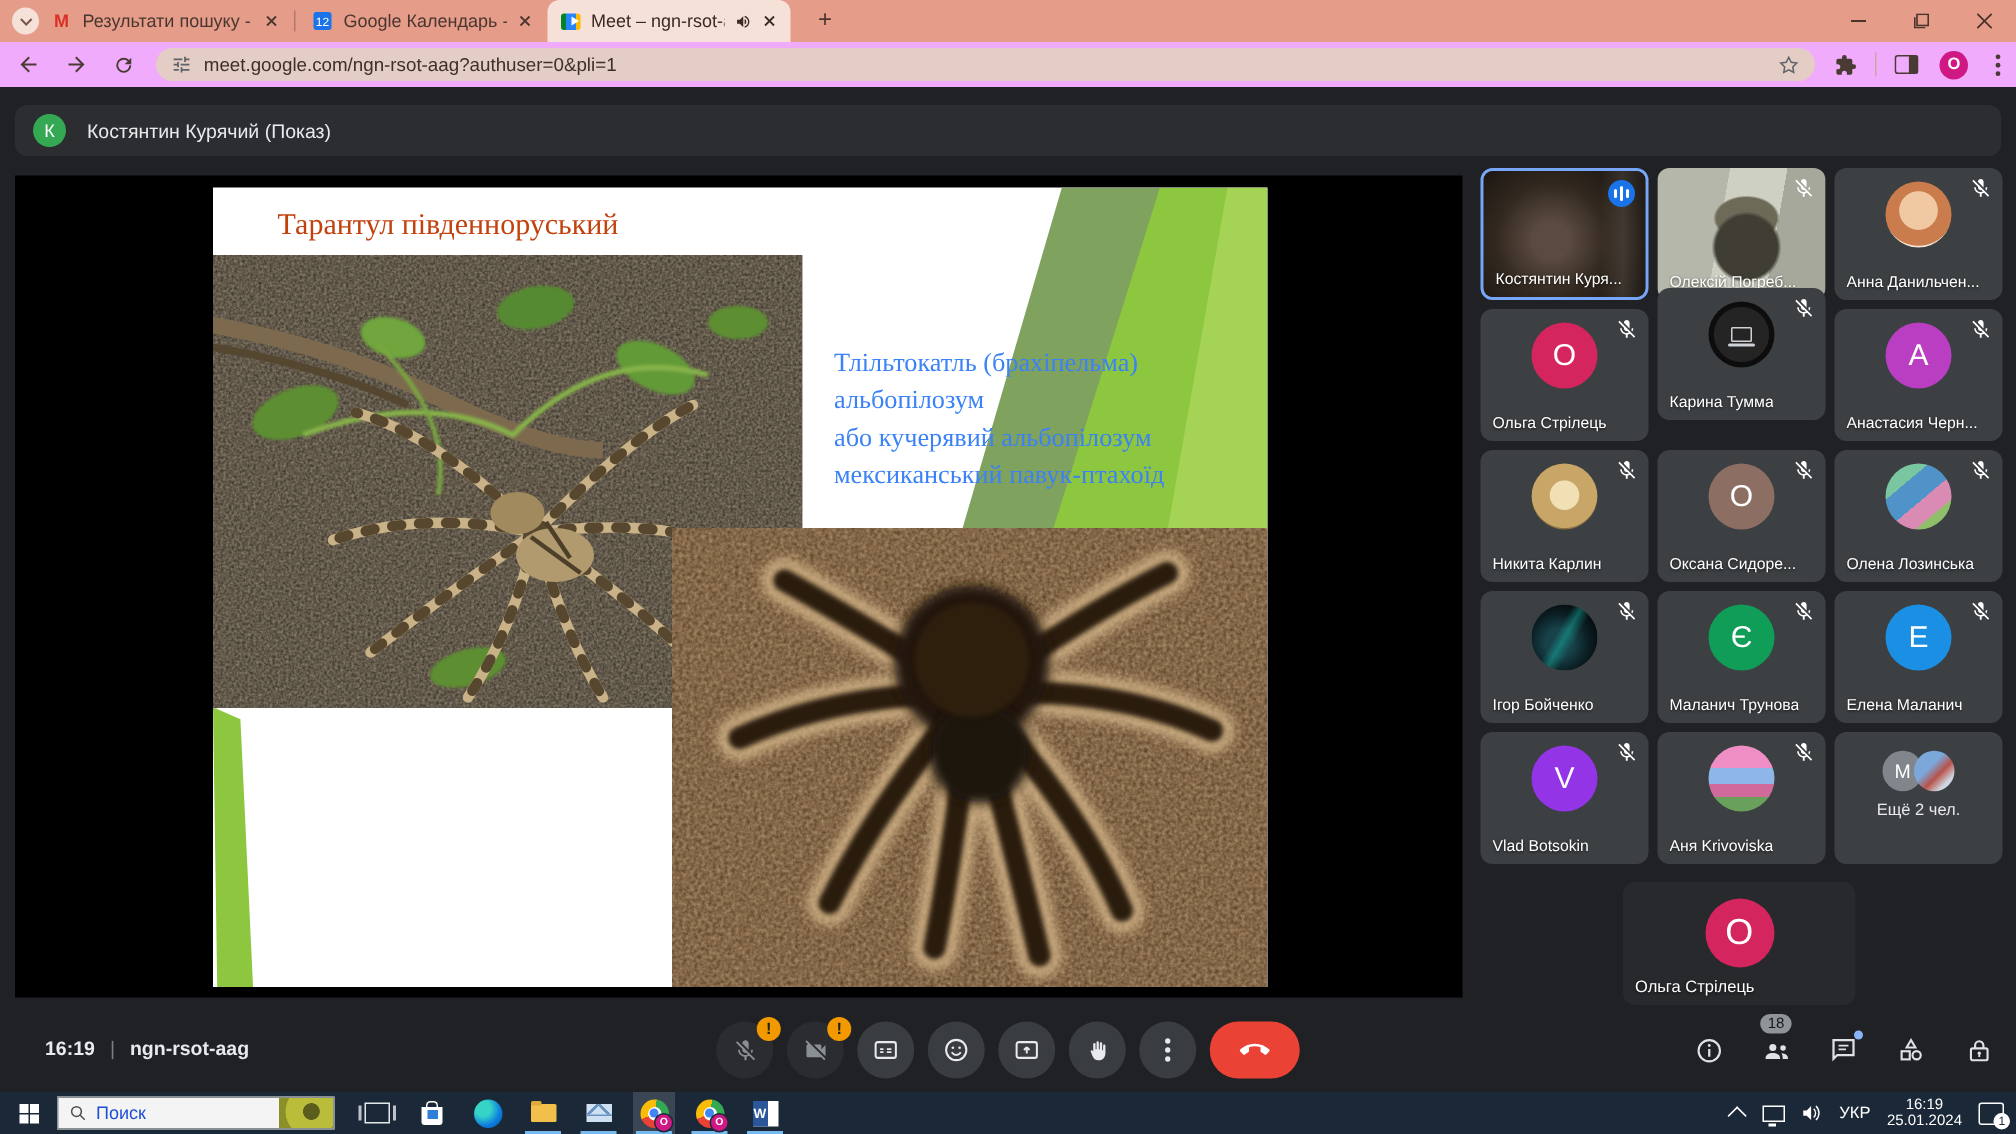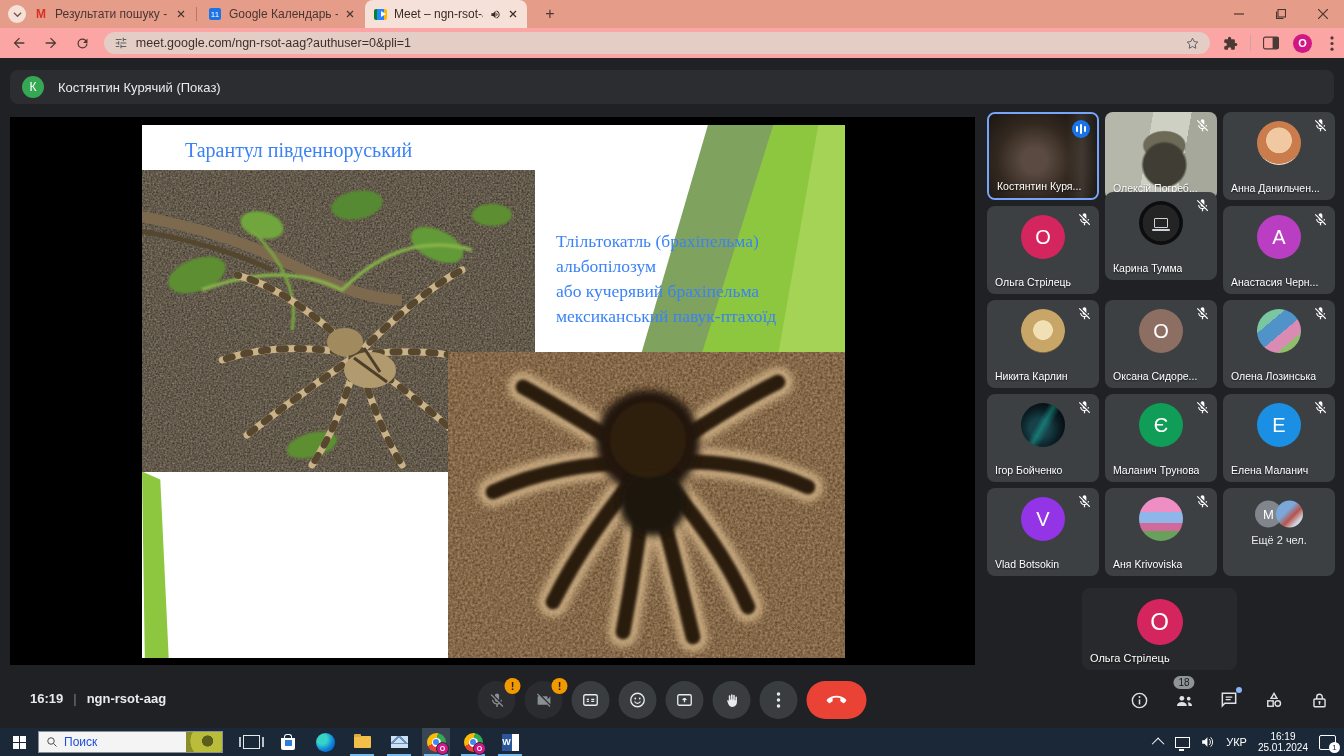--- a/index.html
+++ b/index.html
@@ -22,21 +22,21 @@
   .fav-meet{width:13px;height:11px;border-radius:2px;
     background:linear-gradient(90deg,#00832d 0 25%,#2684fc 25% 75%,#ffba00 75%);position:relative;}
   .fav-meet:after{content:"";position:absolute;right:1px;top:2px;border-left:5px solid #fff;
     border-top:3.5px solid transparent;border-bottom:3.5px solid transparent;}
   .tclose{width:14px;height:14px;display:flex;align-items:center;justify-content:center;border-radius:50%;}
   .newtab{position:absolute;left:540px;top:4px;width:20px;height:20px;color:#4a3630;
     font-size:16px;display:flex;align-items:center;justify-content:center;}
   .wincontrols{position:absolute;right:0;top:0;height:28px;display:flex;}
   .winbtn{width:42px;height:28px;display:flex;align-items:center;justify-content:center;color:#4a342c;}
 
-  .toolbar{position:absolute;left:0;top:28px;width:1344px;height:30px;background:#fca5a5;
+  .toolbar{position:absolute;left:0;top:28px;width:1344px;height:30px;background:#f0abfc;
     display:flex;align-items:center;}
   .navbtn{width:26px;height:26px;margin-left:6px;display:flex;align-items:center;justify-content:center;}
   .urlbar{margin-left:8px;width:1108px;height:22px;background:#e3cdc5;border-radius:11px;
     display:flex;align-items:center;padding:0 10px;box-sizing:border-box;gap:8px;}
   .urltext{font-size:12.5px;color:#3e2f29;flex:1;}
   .toolico{width:24px;height:24px;display:flex;align-items:center;justify-content:center;margin-left:8px;}
   .tooldiv{width:1px;height:16px;background:#caa79b;margin-left:8px;}
   .profile{width:19px;height:19px;border-radius:50%;background:#d01884;color:#fff;font-size:11px;
     font-weight:bold;display:flex;align-items:center;justify-content:center;margin-left:10px;}
 
@@ -49,21 +49,21 @@
   .banner .btext{color:#e8eaed;font-size:13px;font-weight:normal;}
 
   .stage{position:absolute;left:10px;top:59px;width:965px;height:548px;background:#000;}
   .slide{position:absolute;left:132px;top:8px;width:703px;height:533px;background:#fff;overflow:hidden;}
   .gshape{position:absolute;left:0;top:0;width:100%;height:100%;}
   .g1{background:#7fa25e;clip-path:polygon(80.5% 0,100% 0,100% 43%,71% 43%);}
   .g2{background:#8dc63f;clip-path:polygon(89.8% 0,100% 0,100% 43%,79.6% 43%);}
   .g3{background:#a4d355;clip-path:polygon(96.2% 0,100% 0,100% 43%,90.5% 43%);}
   .g4{background:#8dc63f;clip-path:polygon(0 65%,2.6% 66.5%,3.8% 100%,0.4% 100%);}
   .slide-title{position:absolute;left:43px;top:14px;font-family:"Liberation Serif",serif;
-    font-size:20px;color:#3b82f6;}
+    font-size:20px;color:#c2410c;}
   .slide-body{position:absolute;left:414px;top:104px;font-family:"Liberation Serif",serif;
     font-size:17.5px;line-height:25px;color:#3b82f6;}
   .photo1{position:absolute;left:0;top:45px;width:393px;height:302px;}
   .photo2{position:absolute;left:306px;top:227px;width:397px;height:306px;}
 
   .tiles{position:absolute;left:987px;top:54px;width:344px;height:466px;}
   .tile{position:absolute;width:112px;height:88px;border-radius:8px;background:#3c4043;
     overflow:hidden;box-sizing:border-box;}
   .tile.speaking{border:2px solid #77a5f7;}
   .tname{position:absolute;left:8px;bottom:6px;font-size:10.5px;color:#fff;max-width:98px;
@@ -195,21 +195,21 @@
       <span class="title">Результати пошуку - olhastrile</span>
       <span class="tclose">
           <svg width="8" height="8" viewBox="0 0 8 8">
             <path d="M1 1l6 6M7 1L1 7" stroke="#4a3630" stroke-width="1.2"></path>
           </svg>
         </span>
     </div>
     <div class="tabdiv" style="left:196px;"></div>
     <div class="tab" style="left:200px;width:163px;">
       <span class="favicon">
-          <span class="fav-cal">11</span>
+          <span class="fav-cal">12</span>
         </span>
       <span class="title">Google Календарь - сентябр</span>
       <span class="tclose">
           <svg width="8" height="8" viewBox="0 0 8 8">
             <path d="M1 1l6 6M7 1L1 7" stroke="#4a3630" stroke-width="1.2"></path>
           </svg>
         </span>
     </div>
     <div class="tab active" style="left:365px;width:162px;">
       <span class="favicon">
@@ -305,21 +305,21 @@
     <div class="stage">
       <div class="slide">
         <div class="gshape g1"></div>
         <div class="gshape g2"></div>
         <div class="gshape g3"></div>
         <div class="gshape g4"></div>
         <div class="slide-title">Тарантул південноруський</div>
         <div class="slide-body">
           <div>Тлільтокатль (брахіпельма)</div>
           <div>альбопілозум</div>
-          <div>або кучерявий брахіпельма</div>
+          <div>або кучерявий альбопілозум</div>
           <div>мексиканський павук-птахоїд</div>
         </div>
 
         <svg class="photo1" viewBox="0 0 393 302" preserveAspectRatio="none">
           <defs>
             <filter id="soil1">
                 <feTurbulence type="fractalNoise" baseFrequency="0.55" numOctaves="3"></feTurbulence>
               <feColorMatrix type="matrix" values="0 0 0 0 0.30  0 0 0 0 0.25  0 0 0 0 0.18  0 0 0 0.9 0.1"></feColorMatrix>
               </filter>
             <filter id="blur2">

